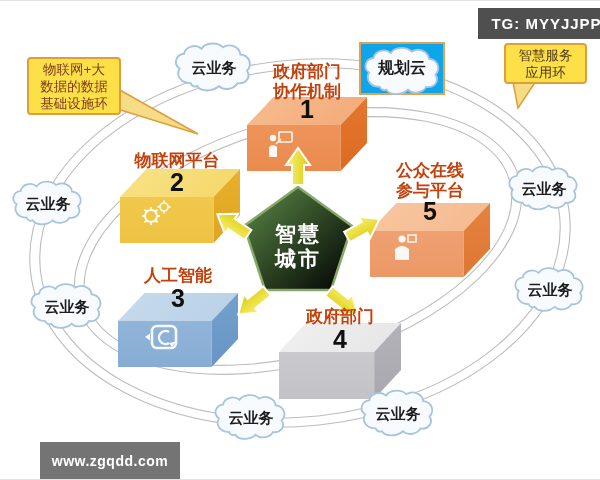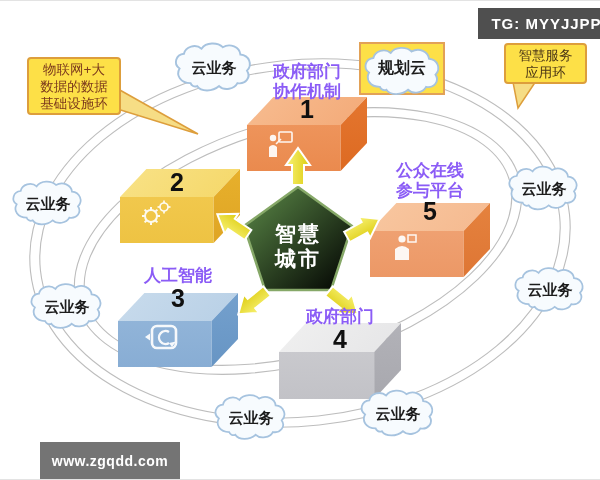--- a/index.html
+++ b/index.html
@@ -31,33 +31,33 @@
   .b4 .face.top{background:linear-gradient(135deg,#f0f0f0,#e2e2e4);}
   .b4 .face.front{background:linear-gradient(180deg,#cdcdd1,#c2c2c7);}
   .b4 .face.side{background:linear-gradient(180deg,#b2b2b8,#a8a8ae);}
   .b5 .face.top{background:linear-gradient(135deg,#f8c7a0,#f4b58a);}
   .b5 .face.front{background:linear-gradient(180deg,#f1a678,#ec9866);}
   .b5 .face.side{background:linear-gradient(180deg,#e5823e,#de7634);}
   .boxicon{position:absolute;opacity:.92;}
 
   
   .node-label{position:absolute;width:120px;text-align:center;font-weight:bold;
-    font-size:17px;line-height:20px;color:#8b5cf6;white-space:pre-line;}
+    font-size:17px;line-height:20px;color:#c2410c;white-space:pre-line;}
   .node-number{position:absolute;width:120px;text-align:center;font-weight:bold;
     font-size:25px;line-height:24px;color:#101010;}
 
   
   .cloud{position:absolute;}
   .cloud svg{position:absolute;left:0;top:0;width:100%;height:100%;}
   .cloud .cl-label{position:absolute;left:0;right:0;top:0;bottom:0;display:flex;
     align-items:center;justify-content:center;font-weight:bold;font-size:15px;color:#1c1c1c;padding-top:2px;}
 
   
   .plan-box{position:absolute;left:359px;top:41px;width:86px;height:53px;
-    background:#fde047;border:2px solid #e2a157;box-sizing:border-box;}
+    background:#0ea5e9;border:2px solid #e2a157;box-sizing:border-box;}
   .plan-box svg{position:absolute;left:-2px;top:1px;width:88px;height:52px;}
   .plan-box .cl-label{position:absolute;left:0;right:0;top:0;bottom:0;display:flex;
     align-items:center;justify-content:center;font-weight:bold;font-size:16px;color:#1c1c1c;}
 
   
   .callout{position:absolute;background:#fde047;border:2px solid #dd9e3c;border-radius:4px;
     box-sizing:border-box;display:flex;align-items:center;justify-content:center;
     font-weight:normal;text-align:center;white-space:pre-line;}
   .callout.left{left:27px;top:56px;width:94px;height:58px;font-size:13.5px;line-height:17px;color:#7c3a1d;}
   .callout.right{left:504px;top:42px;width:83px;height:41px;font-size:13.5px;line-height:17px;color:#4a3516;}
@@ -187,20 +187,21 @@
       <use href="#arrowShape" transform="translate(248,234) rotate(-146)"></use>
       <use href="#arrowShape" transform="translate(267,290) rotate(141)"></use>
       <use href="#arrowShape" transform="translate(329,290) rotate(39)"></use>
     </g>
   </svg>
 
   <div class="node-label" style="left:247px;top:61px;">政府部门
 协作机制</div>
   <div class="node-number" style="left:247px;top:96px;">1</div>
 
+  <div class="node-label" style="left:117px;top:150px;">物联网平台</div>
   <div class="node-number" style="left:117px;top:169px;">2</div>
 
   <div class="node-label" style="left:118px;top:265px;">人工智能</div>
   <div class="node-number" style="left:118px;top:285px;">3</div>
 
   <div class="node-label" style="left:280px;top:306px;">政府部门</div>
   <div class="node-number" style="left:280px;top:326px;">4</div>
 
   <div class="node-label" style="left:370px;top:160px;font-family:Liberation Serif, serif;">公众在线
 参与平台</div>

